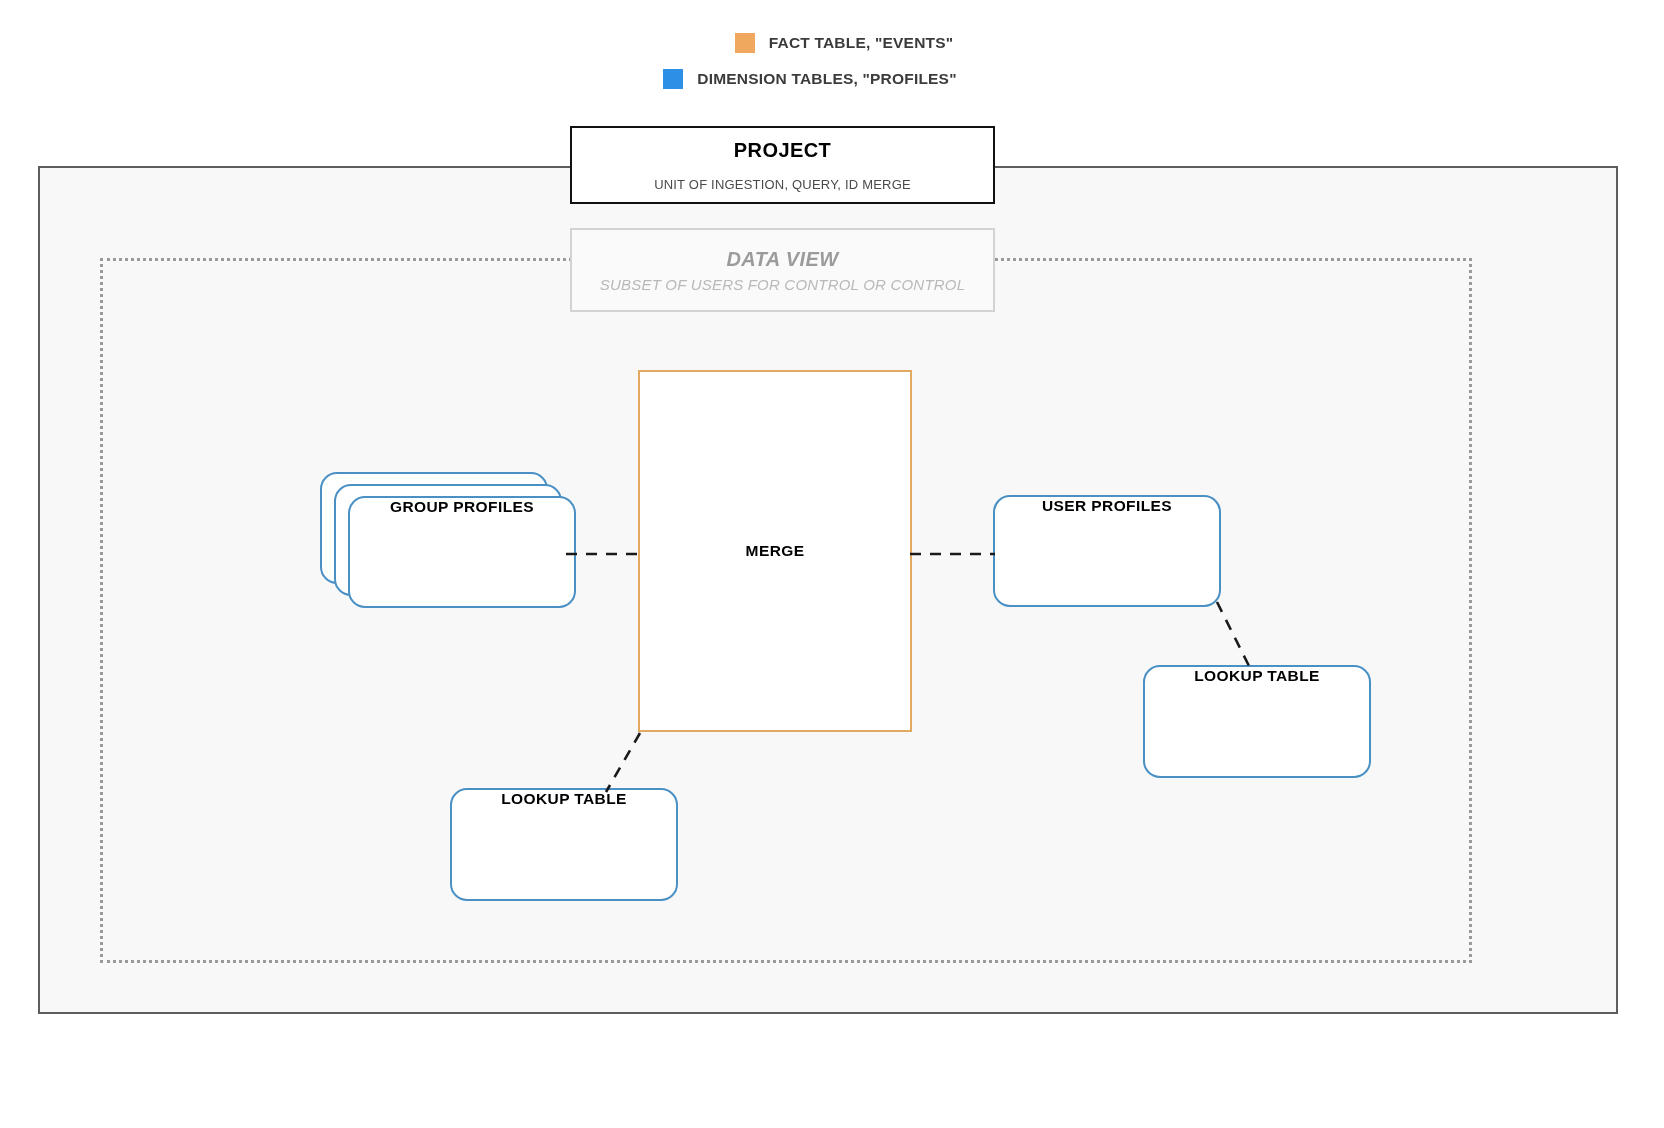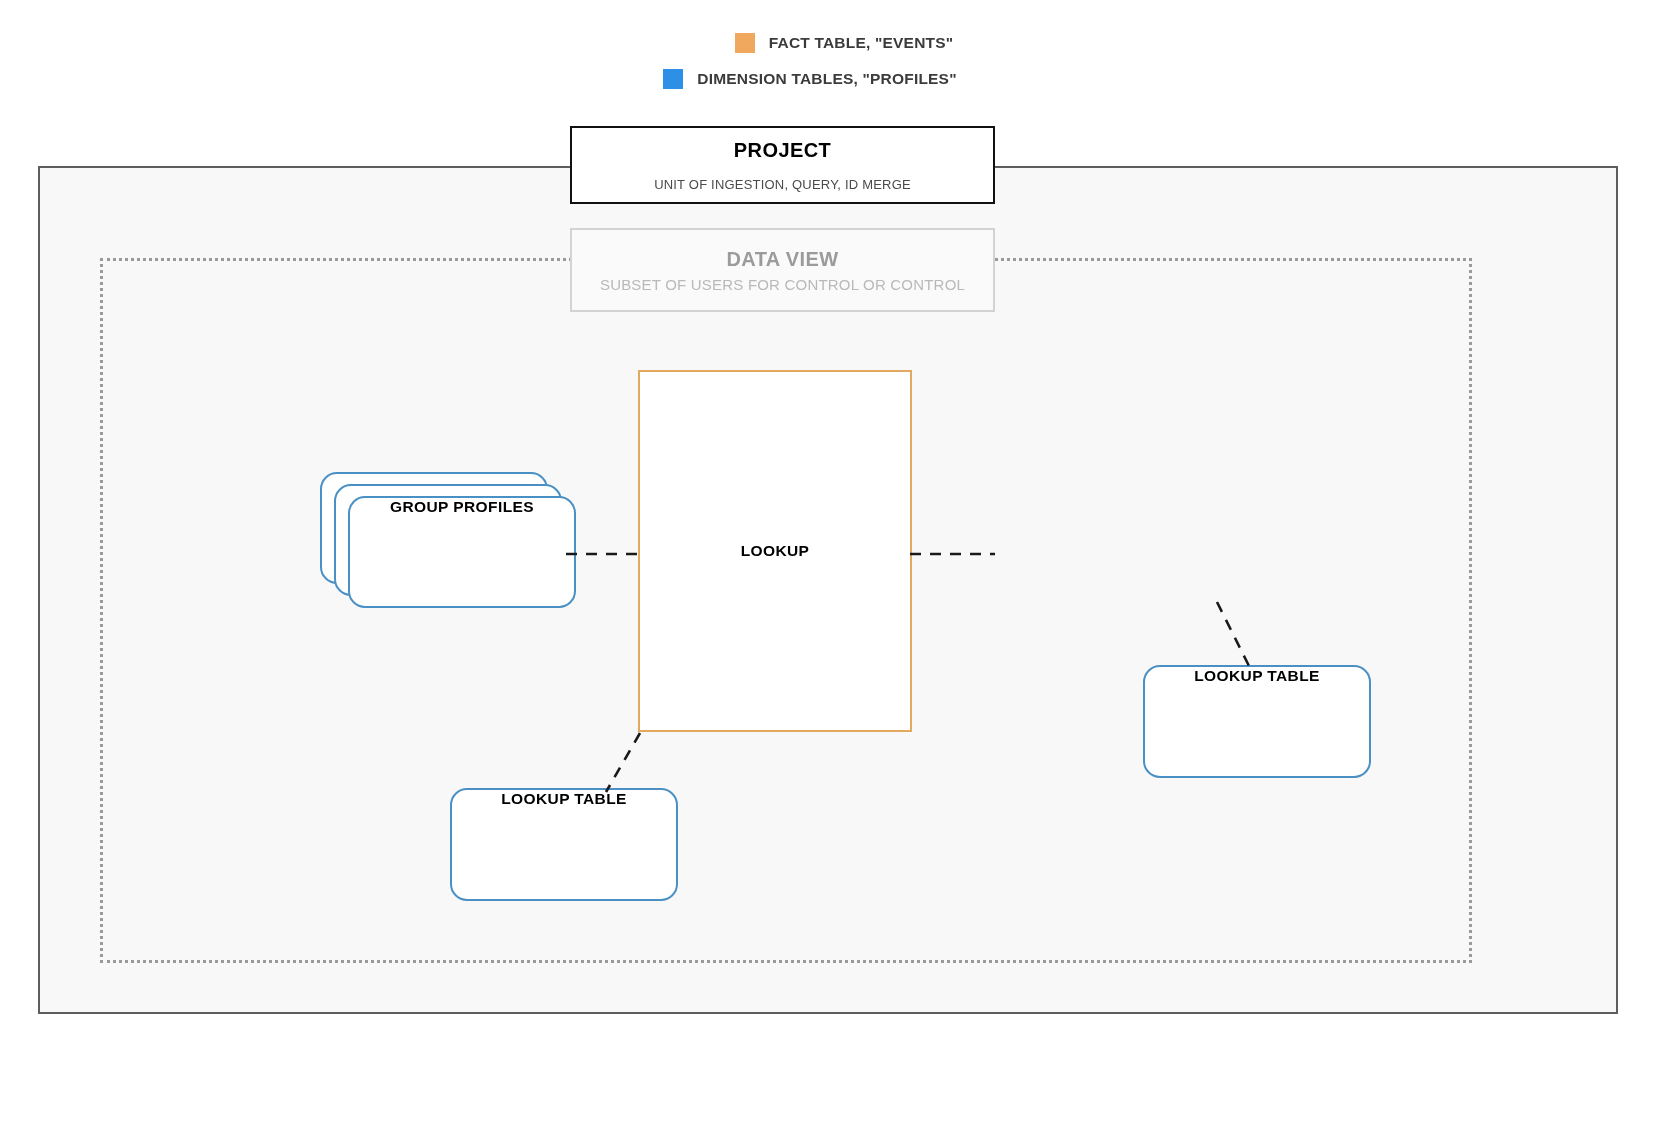--- a/index.html
+++ b/index.html
@@ -114,20 +114,21 @@
     top: 228px;
     width: 425px;
     height: 84px;
     background: #fafafa;
     border: 2px solid #d3d3d3;
     box-sizing: border-box;
     display: flex;
     flex-direction: column;
     align-items: center;
     justify-content: center;
+    font-style: italic;
   }
   .dataview-title {
     font-size: 20px;
     font-weight: bold;
     color: #9b9b9b;
     letter-spacing: 0.4px;
     margin-bottom: 5px;
   }
   .dataview-sub {
     font-size: 15px;
@@ -254,31 +255,34 @@
     <div class="project-title">PROJECT</div>
     <div class="project-sub">UNIT OF INGESTION, QUERY, ID MERGE</div>
   </div>
 
   <div class="dataview-box">
     <div class="dataview-title">DATA VIEW</div>
     <div class="dataview-sub">SUBSET OF USERS FOR CONTROL OR CONTROL</div>
   </div>
 
   <div class="events-box">
-    <span class="events-label">LOOKUP</span>
+    <span class="events-label">MERGE</span>
   </div>
 
   <div class="group-stack">
     <div class="card gp-1"></div>
     <div class="card gp-2"></div>
     <div class="card gp-3">
       <span class="card-label">GROUP PROFILES</span>
     </div>
   </div>
 
+  <div class="card user-profiles">
+    <span class="card-label">USER PROFILES</span>
+  </div>
 
   <div class="card lookup-right">
     <span class="card-label">LOOKUP TABLE</span>
   </div>
 
   <div class="card lookup-left">
     <span class="card-label">LOOKUP TABLE</span>
   </div>
 
 </div>

